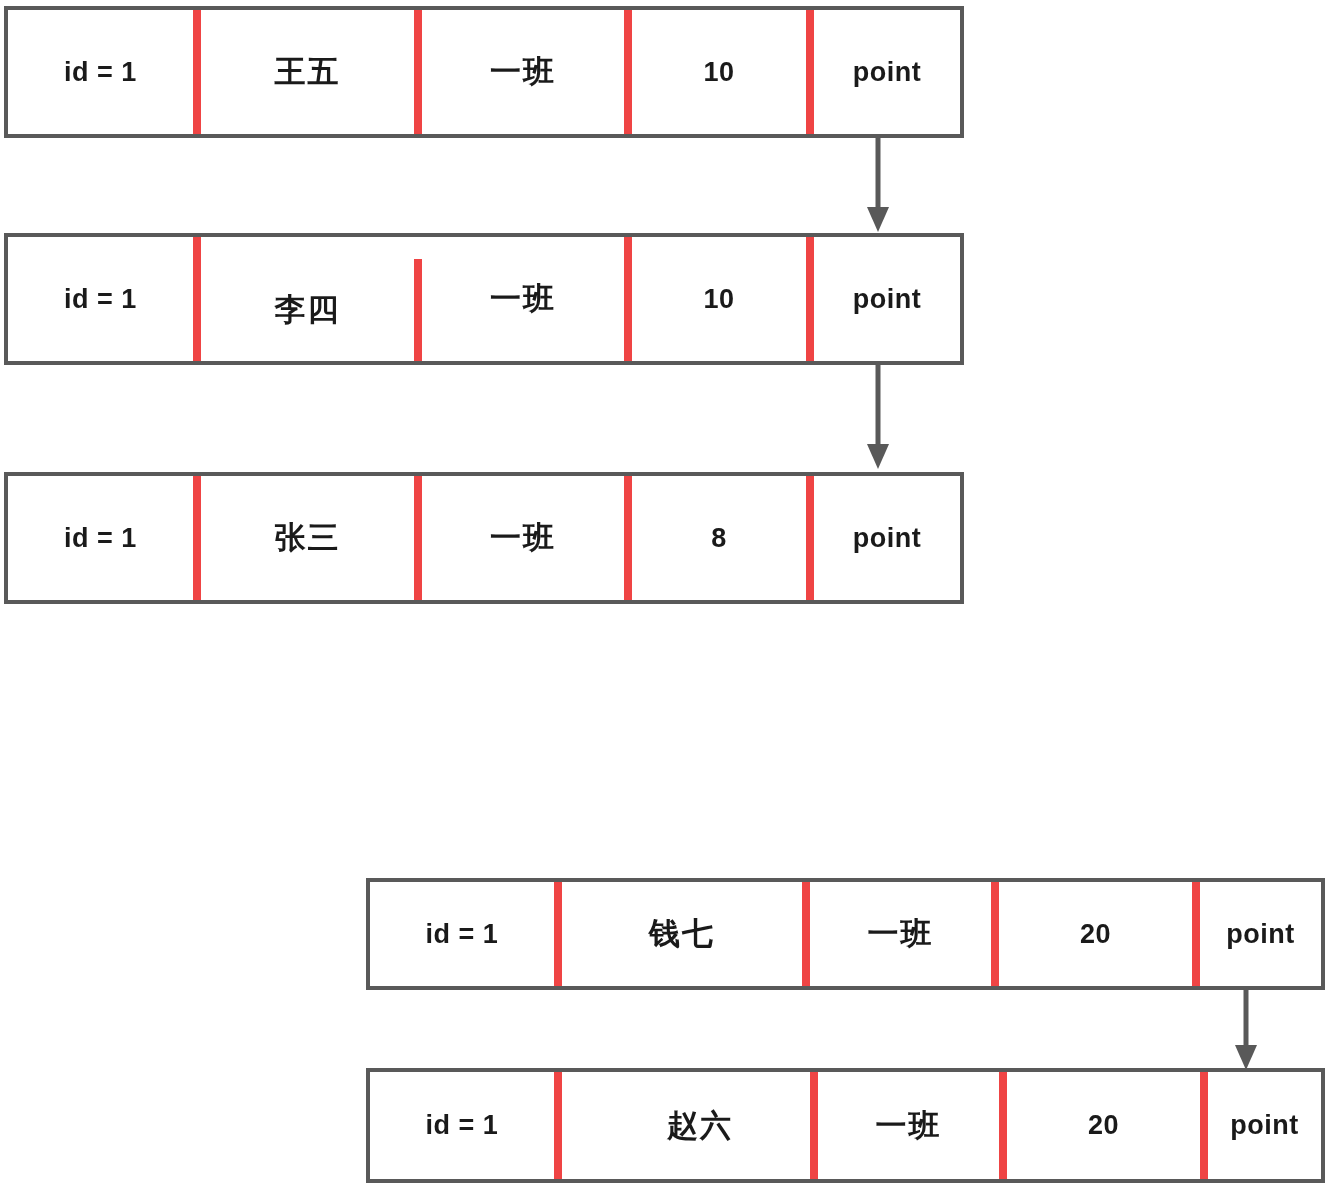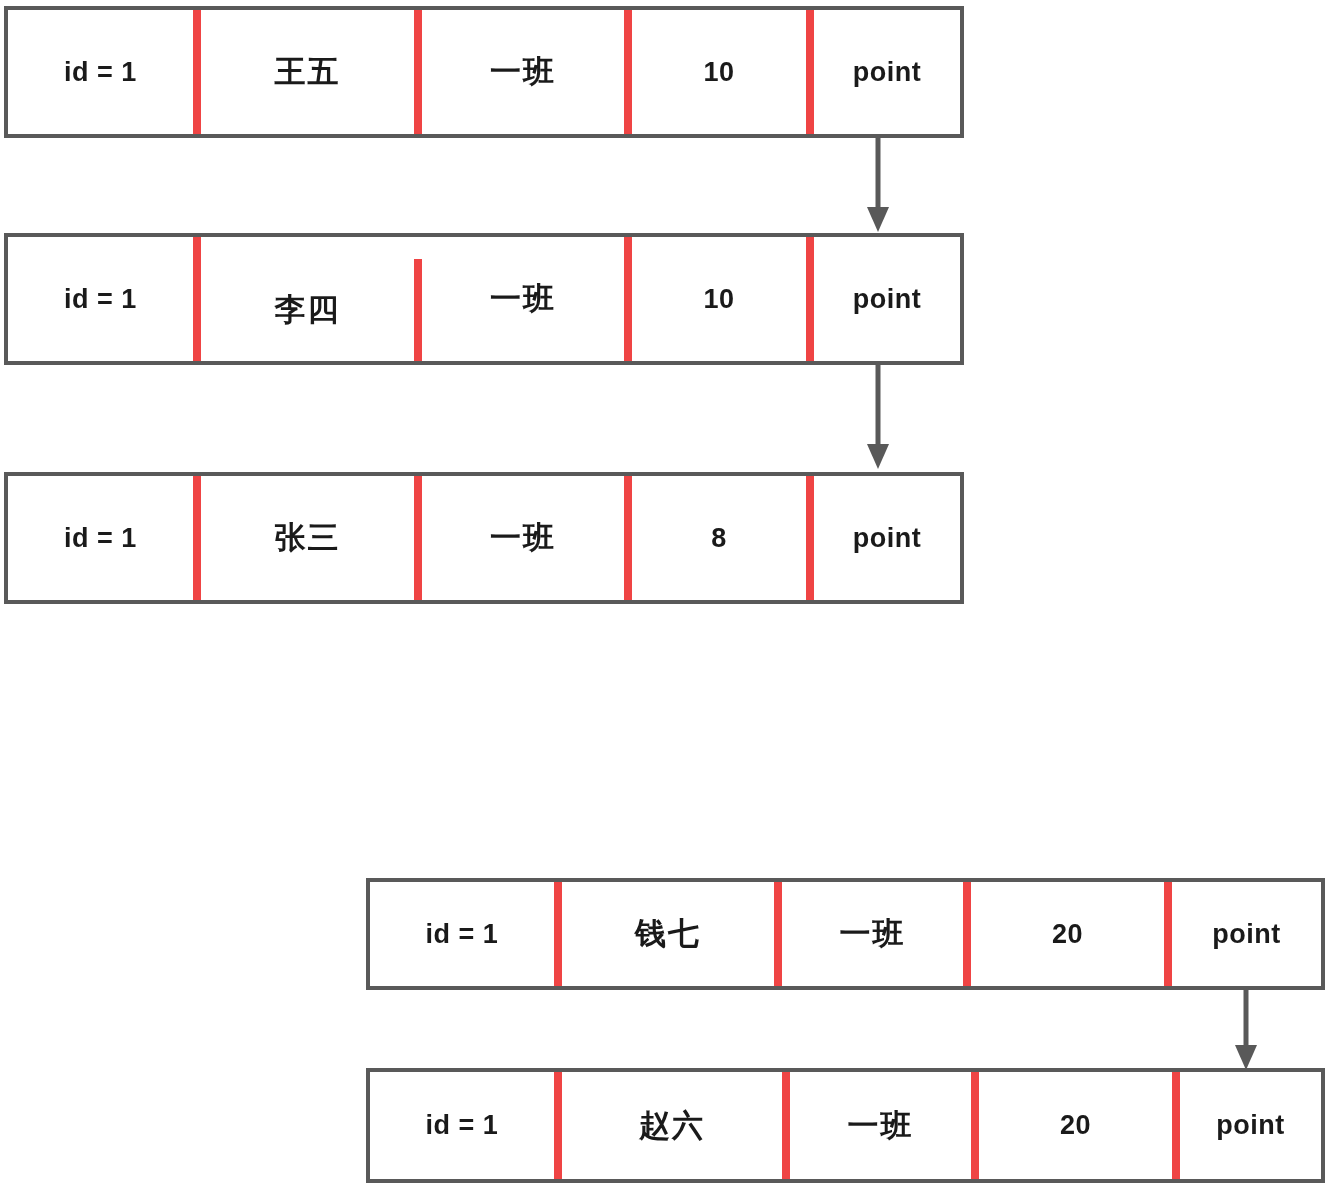--- a/index.html
+++ b/index.html
@@ -93,34 +93,34 @@
   <div class="node" style="left:4px; top:472px; width:960px; height:132px;">
     <div class="cell latin" style="width:193px;">id = 1</div>
     <div class="cell cjk" style="width:221px;">张三</div>
     <div class="cell cjk" style="width:210px;">一班</div>
     <div class="cell latin" style="width:182px;">8</div>
     <div class="cell latin" style="flex:1 1 auto;">point</div>
   </div>
 
   <div class="node" style="left:366px; top:878px; width:959px; height:112px;">
     <div class="cell latin" style="width:192px;">id = 1</div>
-    <div class="cell cjk" style="width:220px;">钱七</div>
+    <div class="cell cjk" style="width:248px;">钱七</div>
     <div class="cell cjk" style="width:189px;">一班</div>
     <div class="cell latin" style="width:201px;">20</div>
     <div class="cell latin" style="flex:1 1 auto;">point</div>
   </div>
 
   <div class="arrow" style="left:1228px; top:988px; width:36px; height:84px;">
     <svg width="36" height="84" viewBox="0 0 36 84">
       <line x1="18" y1="0" x2="18" y2="66" stroke="#595959" stroke-width="5"></line>
       <polygon points="18,82 7,57 29,57" fill="#595959"></polygon>
     </svg>
   </div>
 
   <div class="node" style="left:366px; top:1068px; width:959px; height:115px;">
     <div class="cell latin" style="width:192px;">id = 1</div>
-    <div class="cell cjk" style="width:228px;">赵六</div>
+    <div class="cell cjk" style="width:228px;margin-left:28px;">赵六</div>
     <div class="cell cjk" style="width:189px;">一班</div>
     <div class="cell latin" style="width:201px;">20</div>
     <div class="cell latin" style="flex:1 1 auto;">point</div>
   </div>
 
 </div>
 
 </body></html>

